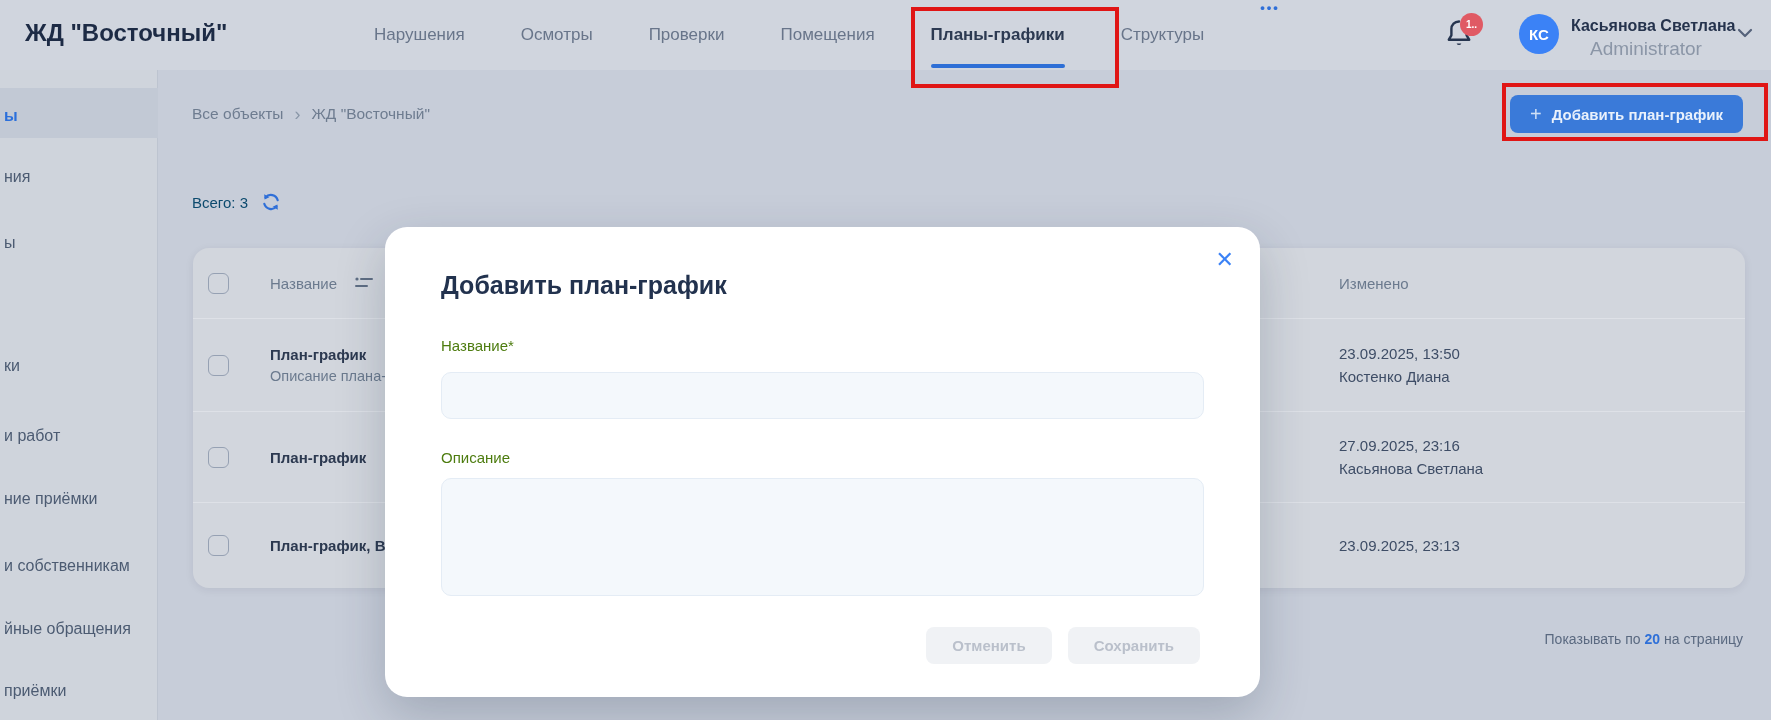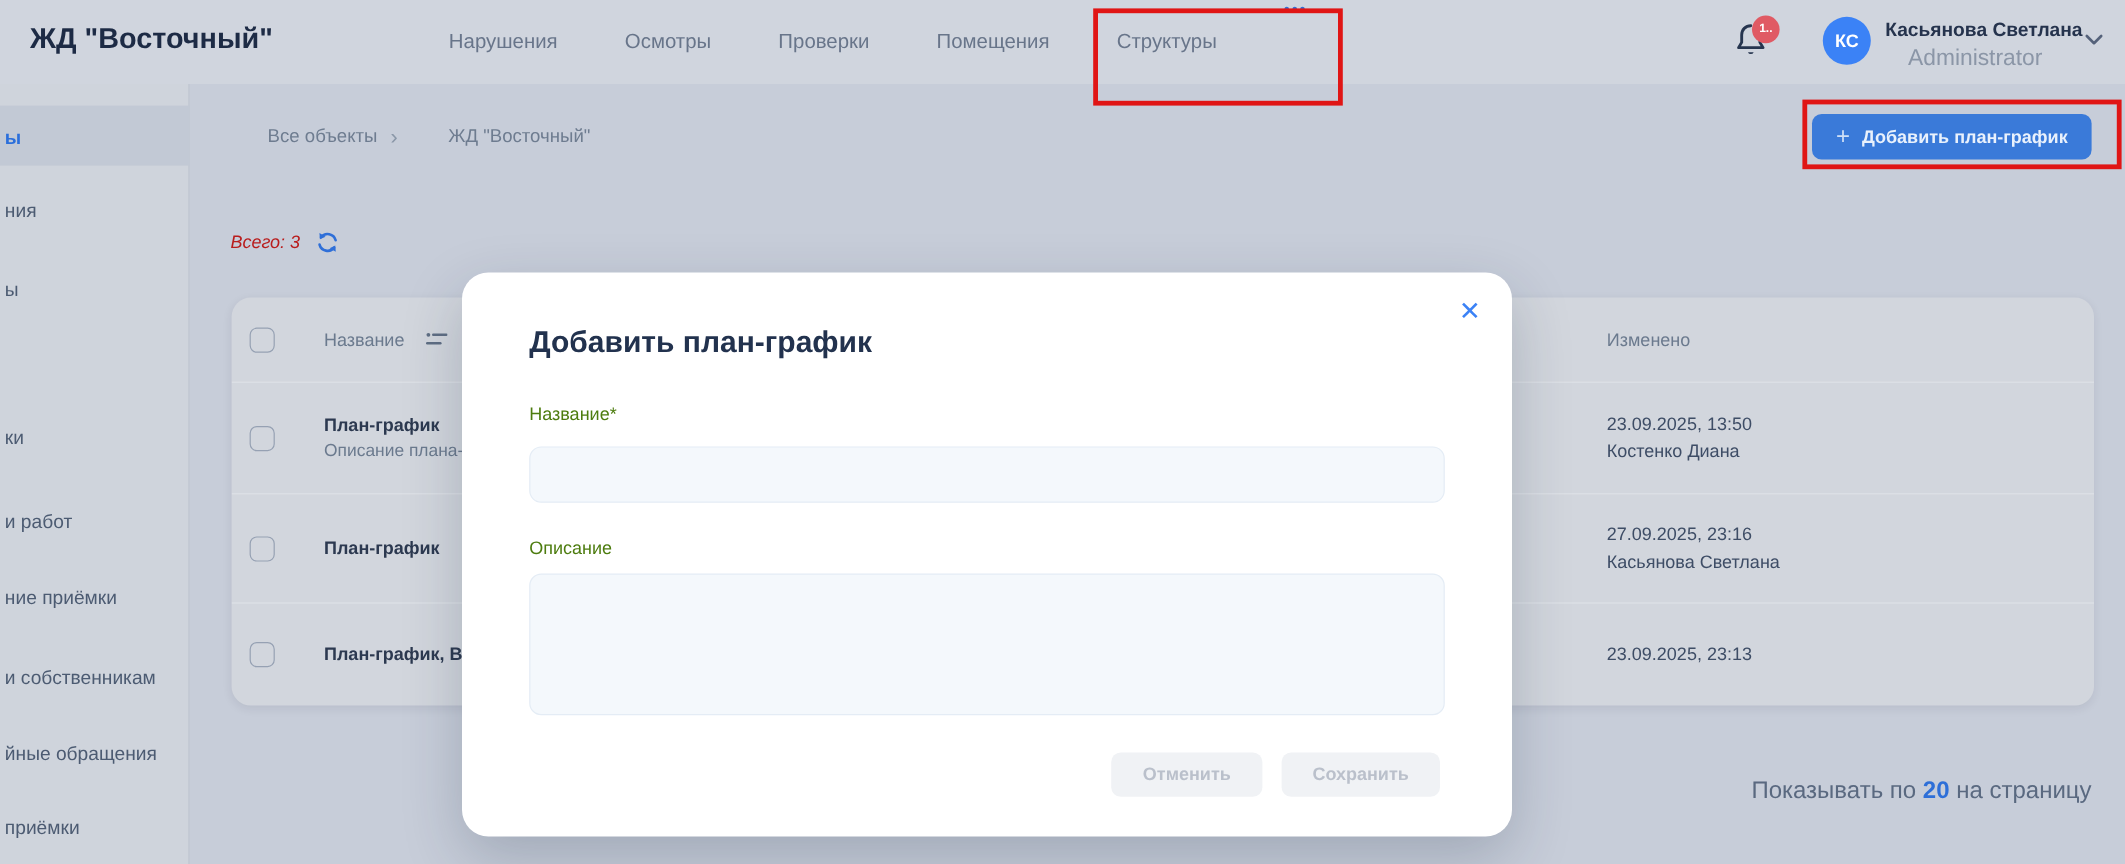--- a/index.html
+++ b/index.html
@@ -27,42 +27,42 @@
   .red-box.btn { left:1502px; top:83px; width:266px; height:58px; }
 
   
   .sidebar { position:absolute; left:0; top:70px; width:158px; height:650px; background:#cfd4dc; border-right:1px solid #bdc4d0; z-index:5; }
   .side-active-band { position:absolute; left:0; top:18px; width:158px; height:50px; background:#c2c9d5; }
   .side-item { position:absolute; left:4px; font-size:16px; color:#4c5b72; white-space:nowrap; cursor:pointer; line-height:20px; }
   .side-item.active { color:#2b6fdb; font-weight:600; }
 
   
   .breadcrumb { position:absolute; left:192px; top:105px; display:flex; gap:11px; align-items:center; font-size:15.5px; color:#6e7c90; z-index:6; }
-  .crumb { cursor:pointer;margin-left:31px; }
+  .crumb { cursor:pointer; }
   .crumb-sep { color:#8a97a8; font-size:18px; line-height:14px; }
   .add-btn { position:absolute; left:1510px; top:95px; width:233px; height:38px; border:none; border-radius:8px; background:#3a7ad9; color:#e9f1fc; font-size:15px; font-weight:600; font-family:inherit; display:flex; align-items:center; justify-content:center; gap:10px; cursor:pointer; z-index:6; }
   .add-btn .plus { font-size:20px; font-weight:400; color:#cfe0f6; line-height:18px; }
   .summary { position:absolute; left:192px; top:192px; display:flex; gap:13px; align-items:center; z-index:6; }
-  .summary-label { font-size:15px; color:#b91c1c;font-style:italic; }
+  .summary-label { font-size:15px; color:#0c4a6e; }
   .refresh { cursor:pointer; display:flex; }
 
   
   .card { position:absolute; left:193px; top:248px; width:1552px; height:340px; background:#d2d6dd; border-radius:16px; box-shadow:0 2px 8px rgba(20,30,50,.08); overflow:hidden; z-index:4; }
   .trow { display:grid; grid-template-columns:62px 1069px 1fr; padding-left:15px; align-items:center; }
   .trow.head { height:70px; }
   .trow.r1 { height:93px; border-top:1px solid #dee1e7; }
   .trow.r2 { height:91px; border-top:1px solid #dee1e7; }
   .trow.r3 { height:86px; border-top:1px solid #dee1e7; }
   .th { font-size:15px; color:#6b7a8e; display:flex; align-items:center; gap:18px; }
   .checkbox { width:21px; height:21px; border:1.5px solid #96a1b3; border-radius:6px; background:transparent; cursor:pointer; }
   .cell-name .title { font-size:15px; font-weight:600; color:#2c3950; }
   .cell-name .subtitle { font-size:14.5px; color:#6b7a8e; margin-top:5px; }
   .cell-mod { font-size:15px; color:#3e4d66; line-height:1.55; }
 
-  .pagination { position:absolute; right:28px; top:648px; font-size:20px; color:#5a6980; z-index:6; white-space:nowrap; }
+  .pagination { position:absolute; right:28px; top:631px; font-size:14px; color:#5a6980; z-index:6; white-space:nowrap; }
   .pagination .psize { color:#2e6fd8; font-weight:600; }
 
   
   .modal { position:absolute; left:385px; top:227px; width:875px; height:470px; background:#ffffff; border-radius:22px; box-shadow:0 18px 50px rgba(25,39,62,.22); z-index:20; }
   .modal-close { position:absolute; right:26px; top:22px; font-size:22px; color:#3b82f6; cursor:pointer; line-height:22px; }
   .modal-title { position:absolute; left:56px; top:44px; font-size:25px; font-weight:bold; color:#22324e; }
   .field-label { position:absolute; left:56px; font-size:15px; color:#4d7c0f; }
   .lbl-name { top:110px; }
   .lbl-desc { top:222px; }
   .modal-input { position:absolute; left:56px; top:145px; width:763px; height:47px; background:#f4f8fc; border:1px solid #e4ecf5; border-radius:10px; font-family:inherit; font-size:15px; color:#2c3950; padding:0 14px; outline:none; }
@@ -75,20 +75,21 @@
 </head>
 <body>
 
 <div class="header">
   <div class="app-title">ЖД "Восточный"</div>
   <nav class="nav">
     <span class="nav-item">Нарушения</span>
     <span class="nav-item">Осмотры</span>
     <span class="nav-item">Проверки</span>
     <span class="nav-item">Помещения</span>
+    <span class="nav-item active">Планы-графики</span>
     <span class="nav-item">Структуры</span>
     <span class="nav-more">•••</span>
   </nav>
 
   <div class="bell-wrap">
     <span class="badge">1..</span>
     <span>
       <svg width="30" height="32" viewBox="0 0 30 32">
         <path d="M15 4.5c-4.4 0-7.6 3.2-7.6 7.6v6.2l-2.6 4.4h20.4l-2.6-4.4v-6.2c0-1.6-.5-3.1-1.4-4.3" fill="none" stroke="#26354f" stroke-width="2.4" stroke-linecap="round" stroke-linejoin="round"></path>
         <path d="M12.6 26.5a2.6 2.6 0 0 0 4.8 0" fill="#26354f"></path>

